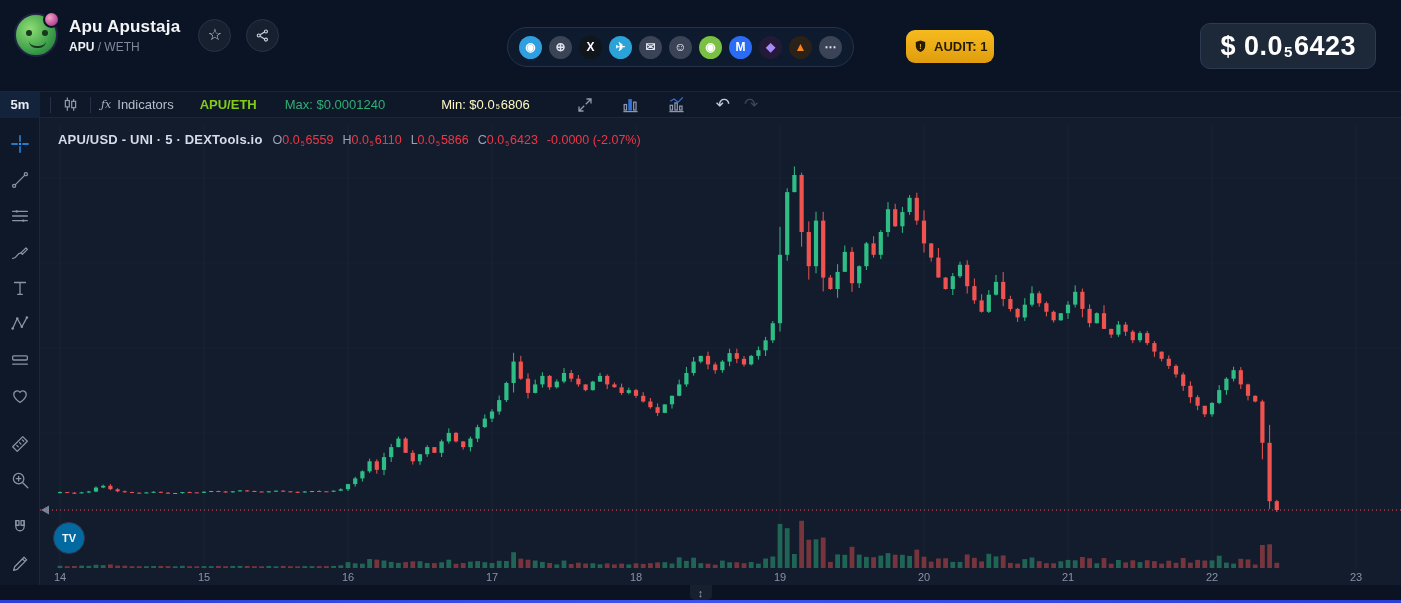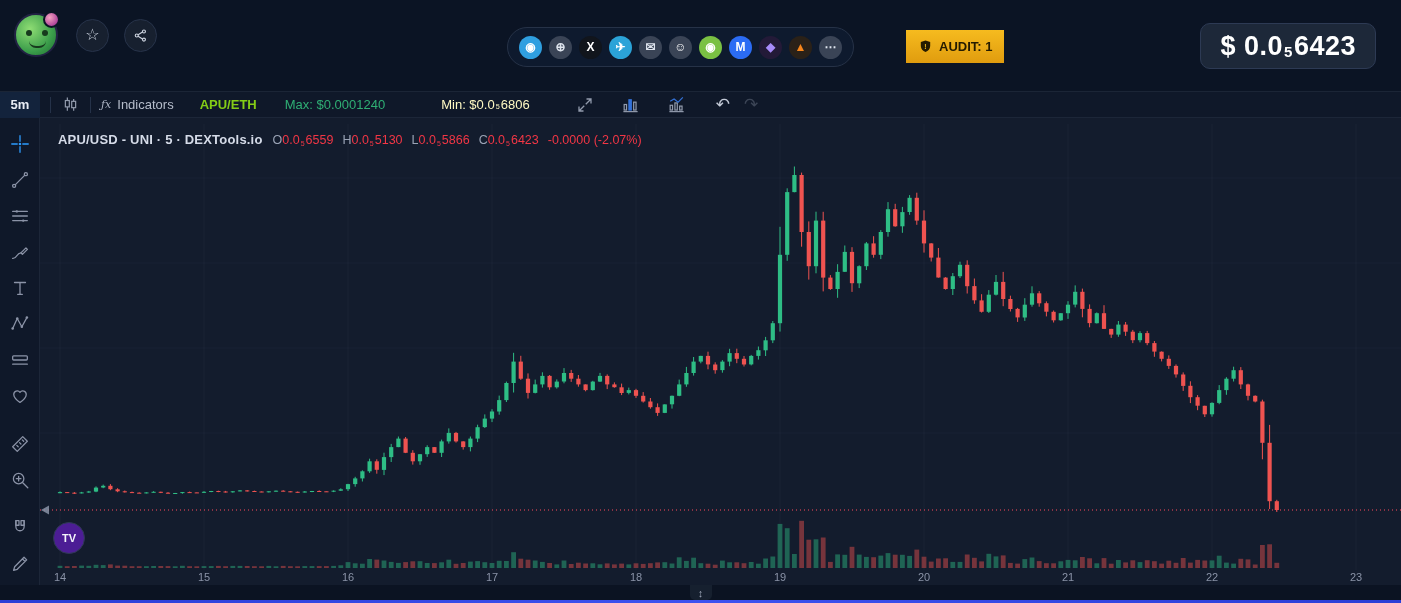--- a/index.html
+++ b/index.html
@@ -29,21 +29,21 @@
   .round-btn { width:33px; height:33px; border-radius:50%; background:#17202f; border:1px solid #27334a;
     display:flex; align-items:center; justify-content:center; color:#cdd4e0; cursor:pointer; }
   .round-btn + .round-btn { margin-left:15px; }
   .star-glyph { font-size:16px; line-height:1; }
   .btn-group { display:flex; margin-left:18px; }
   .socials-pill { position:absolute; left:507px; top:27px; height:40px; display:flex; align-items:center;
     gap:7px; padding:0 11px; border:1px solid #263247; border-radius:21px; background:#0e1a2e; }
   .social-icon { width:23px; height:23px; border-radius:50%; display:flex; align-items:center;
     justify-content:center; font-size:12px; font-weight:bold; cursor:pointer; }
   .audit-badge { position:absolute; left:906px; top:30px; height:33px; display:flex; align-items:center;
-    gap:6px; padding:0 12px; border-radius:0; cursor:pointer;
+    gap:6px; padding:0 7px; border-radius:9px; cursor:pointer;
     background:linear-gradient(#f6bb1f,#e09c0e); color:#241b00; font-weight:bold; font-size:13px; }
   .price-box { position:absolute; right:25px; top:23px; height:46px; display:flex; align-items:center;
     padding:0 19px; border-radius:10px; background:#1d2839; border:1px solid #2d3a54;
     font-size:27px; font-weight:bold; color:#ffffff; letter-spacing:.5px; }
   .sub { font-size:.56em; position:relative; top:.34em; padding:0 1px; }
   
   .toolbar { position:absolute; top:92px; left:0; width:1401px; height:26px; background:#0f1829;
     border-bottom:1px solid #1c2638; display:flex; align-items:center; font-size:13px; color:#9aa3b5; }
   .tf { width:40px; height:26px; line-height:26px; text-align:center; background:#13233c;
     color:#e8ecf4; font-weight:bold; cursor:pointer; }
@@ -70,41 +70,48 @@
   .legend { position:absolute; left:18px; top:14px; font-size:13px; z-index:3; }
   .legend-row1 { display:flex; align-items:baseline; gap:10px; white-space:nowrap; }
   .legend-title { color:#d5dbe8; font-weight:bold; letter-spacing:.2px; }
   .ohlc { display:flex; gap:9px; font-size:12.5px; }
   .ohlc .ltr { color:#9aa3b5; }
   .ohlc .val { color:#f23645; }
   .legend-row2 { margin-top:6px; font-size:12px; display:flex; gap:8px; }
   .vol-label { color:#9aa3b5; }
   .vol-value { color:#f23645; }
   .tv-badge { position:absolute; left:13px; top:404px; width:32px; height:32px; border-radius:50%;
-    background:#4c1d95; border:1px solid #2e3a52; display:flex; align-items:center; justify-content:center;
+    background:#0369a1; border:1px solid #2e3a52; display:flex; align-items:center; justify-content:center;
     color:#f4f6fa; font-weight:bold; font-size:11px; z-index:3; cursor:pointer; }
   
   .bottom-strip { position:absolute; left:0; bottom:0; width:1401px; height:18px; background:#0b1322; }
   .scroll-handle { position:absolute; left:50%; top:0; transform:translateX(-50%); width:22px; height:15px;
     display:flex; align-items:center; justify-content:center; color:#9aa3b5; font-size:11px;
     background:#16202f; border-radius:0 0 5px 5px; cursor:pointer; }
   .bottom-accent { position:absolute; left:0; bottom:0; width:100%; height:3px;
     background:linear-gradient(90deg,#2b3ed6,#3d52f0,#2b3ed6); }
   svg.ic { display:block; }
 </style>
 </head>
 <body>
 
 <div class="header">
   <div class="token-block">
     <div class="avatar">
       <span class="eye l"></span>
       <span class="eye r"></span>
       <span class="mouth"></span>
       <span class="avatar-badge"></span>
+    </div>
+    <div class="token-text">
+      <div class="token-title">Apu Apustaja</div>
+      <div class="token-pair">
+        <span class="sym">APU</span>
+        <span class="quote">/ WETH</span>
+      </div>
     </div>
     <div class="btn-group">
       <div class="round-btn">
         <span class="star-glyph">☆</span>
       </div>
       <div class="round-btn">
         <svg class="ic" width="15" height="15" viewBox="0 0 24 24" fill="none" stroke="#cdd4e0" stroke-width="1.8">
           <circle cx="6" cy="12" r="2.4"></circle>
             <circle cx="17.5" cy="5.5" r="2.4"></circle>
             <circle cx="17.5" cy="18.5" r="2.4"></circle>
@@ -806,21 +813,21 @@
       <rect x="1234.4" y="444.8" width="4.8" height="5.2" fill="#ef5350" opacity="0.45"></rect>
       <line x1="0" y1="392.0" x2="1361" y2="392.0" stroke="#ff4a5f" stroke-width="1" stroke-dasharray="1 3"></line>
       <path d="M9 387.5 L9 396.5 L1 392.0 Z" fill="#8a93a7" opacity="0.85"></path>
     </svg>
 
   <div class="legend">
     <div class="legend-row1">
       <span class="legend-title">APU/USD - UNI · 5 · DEXTools.io</span>
       <span class="ohlc">
         <span><span class="ltr">O</span><span class="val"><span>0.0</span><span class="sub">5</span><span>6559</span></span></span>
-        <span><span class="ltr">H</span><span class="val"><span>0.0</span><span class="sub">5</span><span>5130</span></span></span>
+        <span><span class="ltr">H</span><span class="val"><span>0.0</span><span class="sub">5</span><span>6110</span></span></span>
         <span><span class="ltr">L</span><span class="val"><span>0.0</span><span class="sub">5</span><span>5866</span></span></span>
         <span><span class="ltr">C</span><span class="val"><span>0.0</span><span class="sub">5</span><span>6423</span></span></span>
         <span class="val">-0.0000 (-2.07%)</span>
       </span>
     </div>
   </div>
 
   <div class="tv-badge">
     <span>TV</span>
   </div>

